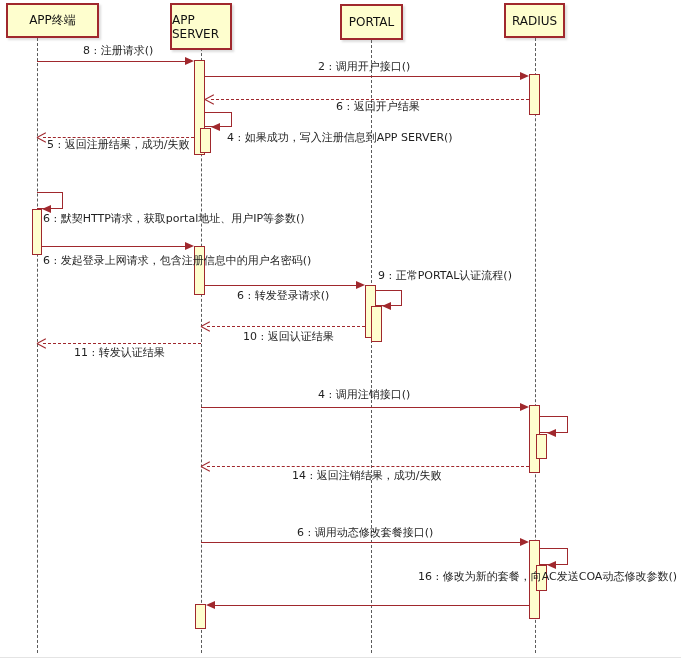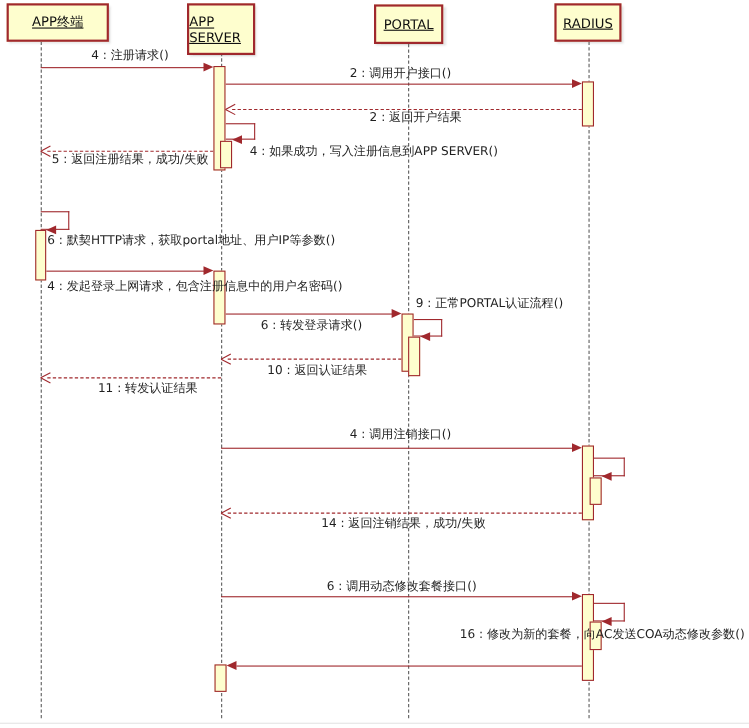--- a/index.html
+++ b/index.html
@@ -14,21 +14,21 @@
     font-family:"DejaVu Sans", sans-serif;color:var(--text);
     overflow:hidden;
   }
   
   .lifeline{position:absolute;width:0;border-left:1px dashed var(--lifeline);z-index:1;}
   
   .participant{
     position:absolute;box-sizing:border-box;background:var(--fill);
     border:2px solid var(--line);z-index:6;
     display:flex;align-items:center;justify-content:center;
-    font-size:12px;text-decoration:underline;color:#111;
+    font-size:12px;color:#111;
     box-shadow:2px 2px 2px rgba(120,120,120,0.25);
   }
   
   .activation{
     position:absolute;box-sizing:border-box;background:var(--fill);
     border:1px solid var(--line);z-index:3;
   }
   
   .mline{position:absolute;height:0;z-index:2;}
   .mline.solid{border-top:1px solid var(--line);}
@@ -81,61 +81,61 @@
   <div class="activation" style="left:365px;top:285px;width:11px;height:53px;"></div>
   <div class="activation" style="left:371px;top:306px;width:11px;height:36px;"></div>
   <div class="activation" style="left:529px;top:405px;width:11px;height:68px;"></div>
   <div class="activation" style="left:536px;top:434px;width:11px;height:25px;"></div>
   <div class="activation" style="left:529px;top:540px;width:11px;height:79px;"></div>
   <div class="activation" style="left:536px;top:565px;width:11px;height:26px;"></div>
   <div class="activation" style="left:195px;top:604px;width:11px;height:25px;"></div>
 
   <div class="mline solid" style="left:37px;top:61px;width:149px;"></div>
   <div class="arr arr-r" style="left:185px;top:57px;"></div>
-  <div class="mlabel" style="left:83px;top:45px;">4 : 注册请求()</div>
+  <div class="mlabel" style="left:83px;top:45px;">8 : 注册请求()</div>
 
   <div class="mline solid" style="left:205px;top:76px;width:316px;"></div>
   <div class="arr arr-r" style="left:520px;top:72px;"></div>
   <div class="mlabel" style="left:318px;top:61px;">2 : 调用开户接口()</div>
 
   <div class="mline dashed" style="left:211px;top:99px;width:318px;"></div>
   <div class="chev" style="left:205px;top:94px;"></div>
-  <div class="mlabel" style="left:336px;top:101px;">2 : 返回开户结果</div>
+  <div class="mlabel" style="left:336px;top:101px;">6 : 返回开户结果</div>
 
   <div class="loop" style="left:205px;top:112px;width:27px;height:15px;"></div>
   <div class="arr arr-l" style="left:211px;top:123px;"></div>
   <div class="mlabel" style="left:227px;top:132px;">4 : 如果成功，写入注册信息到APP SERVER()</div>
 
   <div class="mline dashed" style="left:43px;top:137px;width:151px;"></div>
   <div class="chev" style="left:37px;top:132px;"></div>
   <div class="mlabel" style="left:47px;top:139px;">5 : 返回注册结果，成功/失败</div>
 
   <div class="loop" style="left:37px;top:192px;width:26px;height:17px;"></div>
   <div class="arr arr-l" style="left:42px;top:205px;"></div>
   <div class="mlabel" style="left:43px;top:213px;">6 : 默契HTTP请求，获取portal地址、用户IP等参数()</div>
 
   <div class="mline solid" style="left:42px;top:246px;width:144px;"></div>
   <div class="arr arr-r" style="left:185px;top:242px;"></div>
-  <div class="mlabel" style="left:43px;top:255px;">4 : 发起登录上网请求，包含注册信息中的用户名密码()</div>
+  <div class="mlabel" style="left:43px;top:255px;">6 : 发起登录上网请求，包含注册信息中的用户名密码()</div>
 
   <div class="mline solid" style="left:205px;top:285px;width:152px;"></div>
   <div class="arr arr-r" style="left:356px;top:281px;"></div>
   <div class="mlabel" style="left:237px;top:290px;">6 : 转发登录请求()</div>
 
   <div class="loop" style="left:376px;top:290px;width:26px;height:16px;"></div>
   <div class="arr arr-l" style="left:382px;top:302px;"></div>
   <div class="mlabel" style="left:378px;top:270px;">9 : 正常PORTAL认证流程()</div>
 
   <div class="mline dashed" style="left:207px;top:326px;width:158px;"></div>
   <div class="chev" style="left:201px;top:321px;"></div>
   <div class="mlabel" style="left:243px;top:331px;">10 : 返回认证结果</div>
 
   <div class="mline dashed" style="left:43px;top:343px;width:158px;"></div>
   <div class="chev" style="left:37px;top:338px;"></div>
-  <div class="mlabel" style="left:89px;top:347px;text-align:right;">11 : 转发认证结果</div>
+  <div class="mlabel" style="left:74px;top:347px;text-align:right;">11 : 转发认证结果</div>
 
   <div class="mline solid" style="left:201px;top:407px;width:320px;"></div>
   <div class="arr arr-r" style="left:520px;top:403px;"></div>
   <div class="mlabel" style="left:318px;top:389px;">4 : 调用注销接口()</div>
 
   <div class="loop" style="left:540px;top:416px;width:28px;height:17px;"></div>
   <div class="arr arr-l" style="left:547px;top:429px;"></div>
 
   <div class="mline dashed" style="left:207px;top:466px;width:322px;"></div>
   <div class="chev" style="left:201px;top:461px;"></div>

